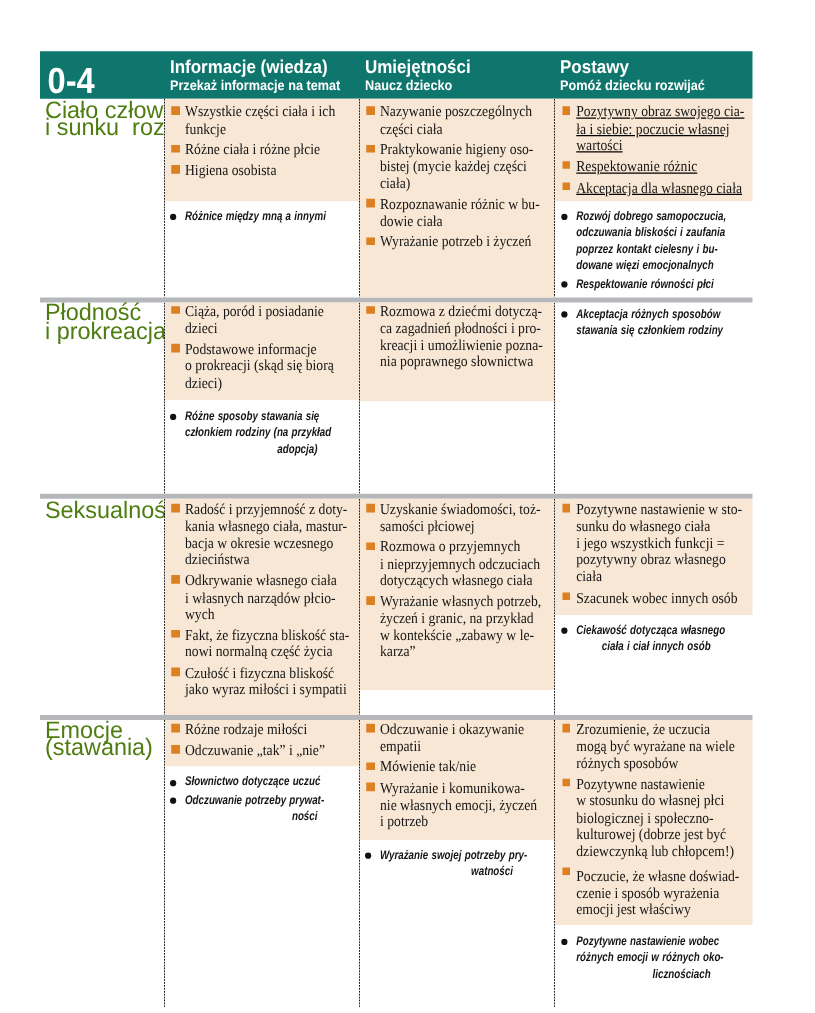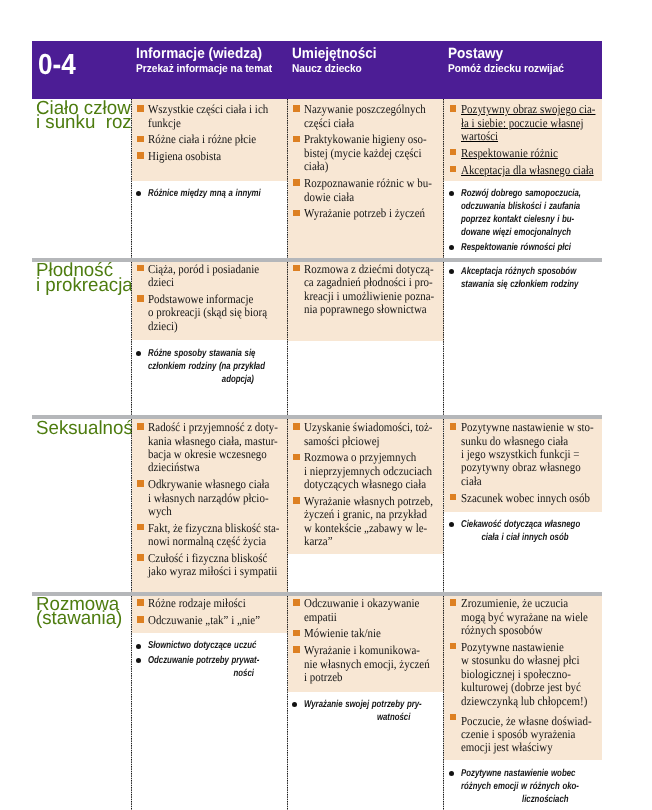--- a/index.html
+++ b/index.html
@@ -4,21 +4,21 @@
 <style>
   html,body{margin:0;padding:0;background:#ffffff;}
   body{width:652px;height:810px;overflow:hidden;
        font-family:"Liberation Serif",serif;
        -webkit-font-smoothing:antialiased;
        text-rendering:geometricPrecision;}
   #sheet{position:relative;width:652px;height:810px;background:#fff;overflow:hidden;}
   #table{position:absolute;left:32px;top:41px;width:570px;}
 
   
-  .hdr{position:relative;background:#4c1d95;height:58px;}
+  .hdr{position:relative;background:#0f766e;height:38px;}
   .hdr .hcell{position:absolute;top:0;bottom:0;}
   .age{position:absolute;left:5.5px;top:10.3px;font-family:"Liberation Sans",sans-serif;
        font-weight:bold;font-size:29px;color:#fff;line-height:1;
        transform:scaleX(0.90);transform-origin:left top;}
   .htitle{position:absolute;left:4.3px;top:6.2px;font-family:"Liberation Sans",sans-serif;
        font-weight:bold;font-size:14.8px;color:#fff;line-height:1;white-space:nowrap;
        transform:scaleX(0.918);transform-origin:left top;}
   .hsub{position:absolute;left:4.3px;top:23.4px;font-family:"Liberation Sans",sans-serif;
        font-weight:bold;font-size:11.2px;color:#fff;line-height:1;white-space:nowrap;
        transform:scaleX(0.905);transform-origin:left top;}
@@ -318,21 +318,21 @@
                   <pattern id="dp2_0" width="1.2" height="2.33" patternUnits="userSpaceOnUse">
                     <rect x="0" y="0" width="1.2" height="1.4" fill="#101010"></rect>
                   </pattern>
                 </defs>
                 <rect width="100%" height="100%" fill="url(#dp2_0)"></rect>
               </svg>
             </div>
           </div>
           <div class="col" style="left: 255.5px; width: 156.5px; height: 100%;">
             <div style="position: absolute; left: 0px; right: 0px; top: 0px;">
-              <div class="panel" style="position: absolute; left: 0px; right: 1px; top: 0px; height: 135px;">
+              <div class="panel" style="position: absolute; left: 0px; right: 1px; top: 0px; height: 153px;">
                 <ul class="pri" style="margin-top: -1.9px;">
                   <li>
                     <span class="ln">Uzyskanie świadomości, toż-</span>
                     <span class="ln">samości płciowej</span>
                   </li>
                   <li>
                     <span class="ln">Rozmowa o przyjemnych</span>
                     <span class="ln">i nieprzyjemnych odczuciach</span>
                     <span class="ln">dotyczących własnego ciała</span>
                   </li>
@@ -388,21 +388,21 @@
                 </defs>
                 <rect width="100%" height="100%" fill="url(#dp2_2)"></rect>
               </svg>
             </div>
           </div>
         </div>
         <div class="rule" style="height: 4.2px;"></div>
         <div class="section" style="height: 230px;">
           <div class="col" style="left: 0px; width: 99.5px; height: 100%;">
             <div class="rowlabel" style="margin-top: -1.8px;">
-              <span class="ln">Rozmowa</span>
+              <span class="ln">Emocje</span>
               <span class="ln">(stawania)</span>
             </div>
           </div>
           <div class="col" style="left: 99.5px; width: 156px; height: 100%;">
             <div style="position: absolute; left: 0px; right: 0px; top: 0px;">
               <div class="panel" style="position: absolute; left: 0px; right: 0px; top: 0px; height: 36.5px;">
                 <ul class="pri" style="margin-top: -2.8px;">
                   <li>
                     <span class="ln">Różne rodzaje miłości</span>
                   </li>

